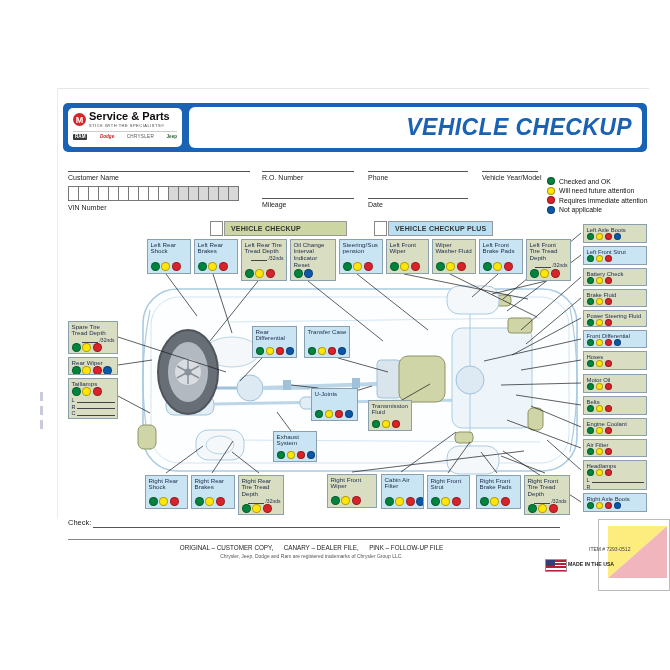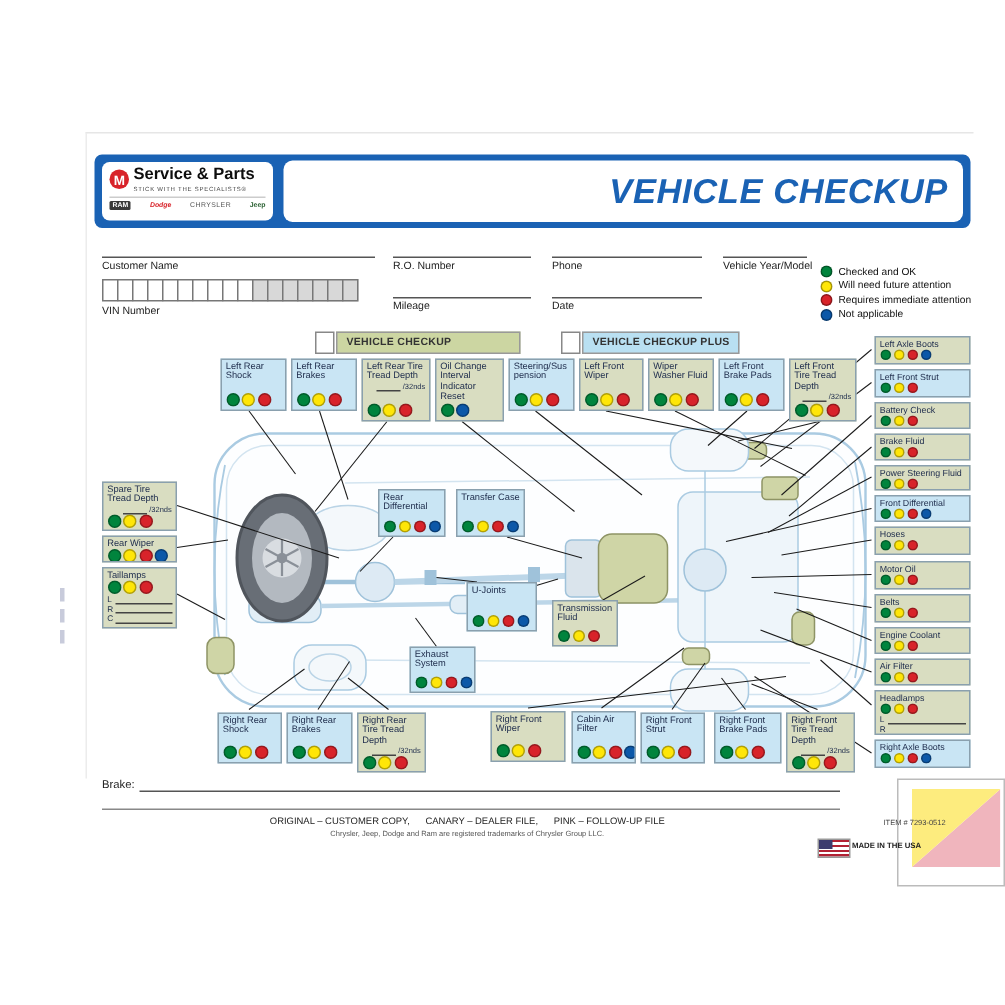--- a/index.html
+++ b/index.html
@@ -602,21 +602,21 @@
           <span>/32nds</span>
         </div>
         <div class="dots">
           <span class="dot" style="background: rgb(0, 132, 61);"></span>
           <span class="dot" style="background: rgb(255, 230, 8);"></span>
           <span class="dot" style="background: rgb(216, 35, 42);"></span>
         </div>
       </div>
     </div>
 
-  <div class="notes-label">Brake:</div>
+  <div class="notes-label">Check:</div>
   <div class="notes-line"></div>
   <div class="foot-rule"></div>
   <div class="copies-line">ORIGINAL – CUSTOMER COPY,      CANARY – DEALER FILE,      PINK – FOLLOW-UP FILE</div>
   <div class="tm-line">Chrysler, Jeep, Dodge and Ram are registered trademarks of Chrysler Group LLC.</div>
 
   <div class="copies-box"></div>
   <div class="copy-sq">
     <div class="tri tri-pink"></div>
     <div class="tri tri-yellow"></div>
   </div>

